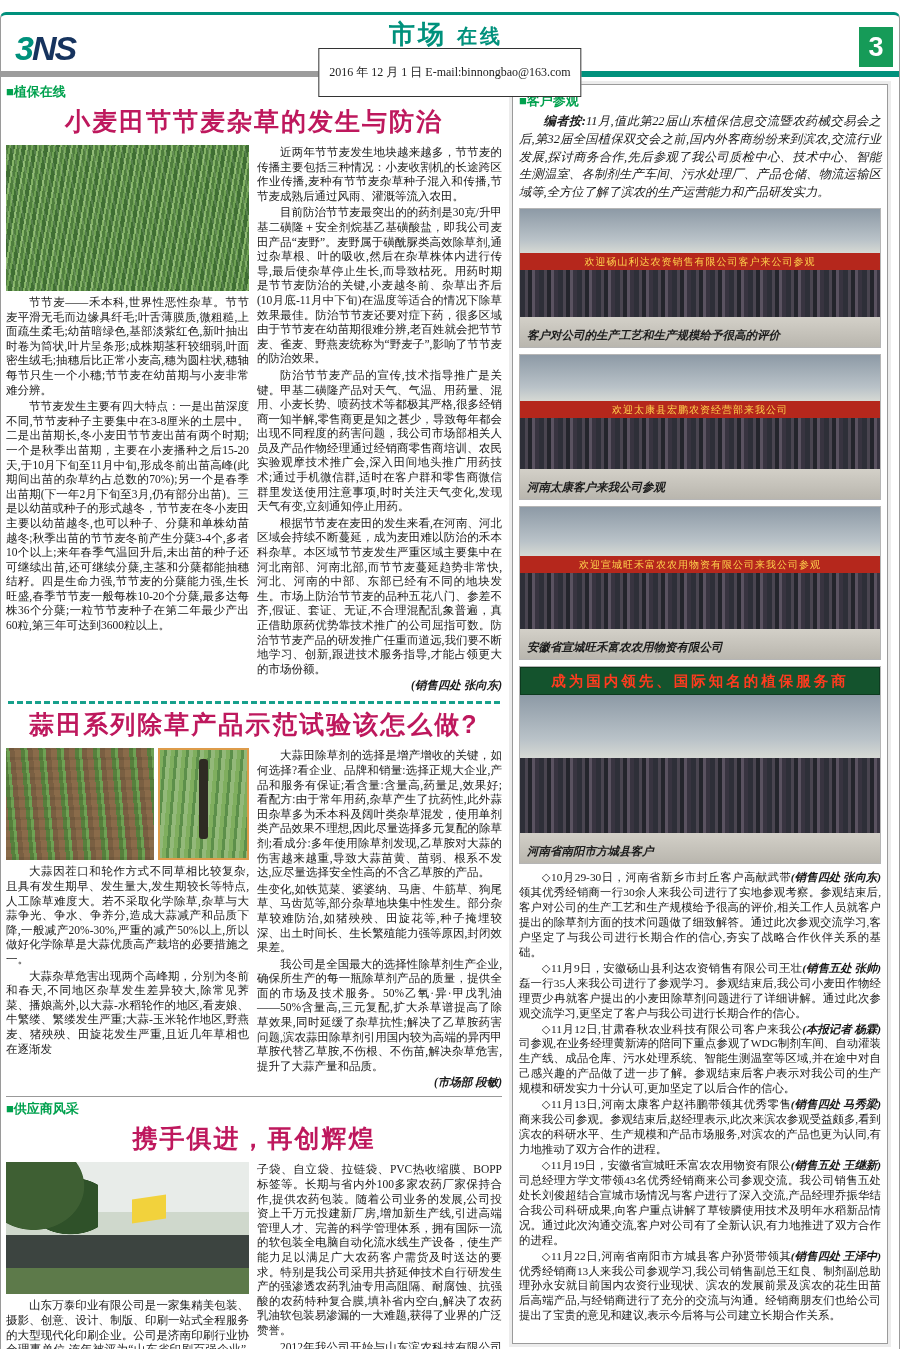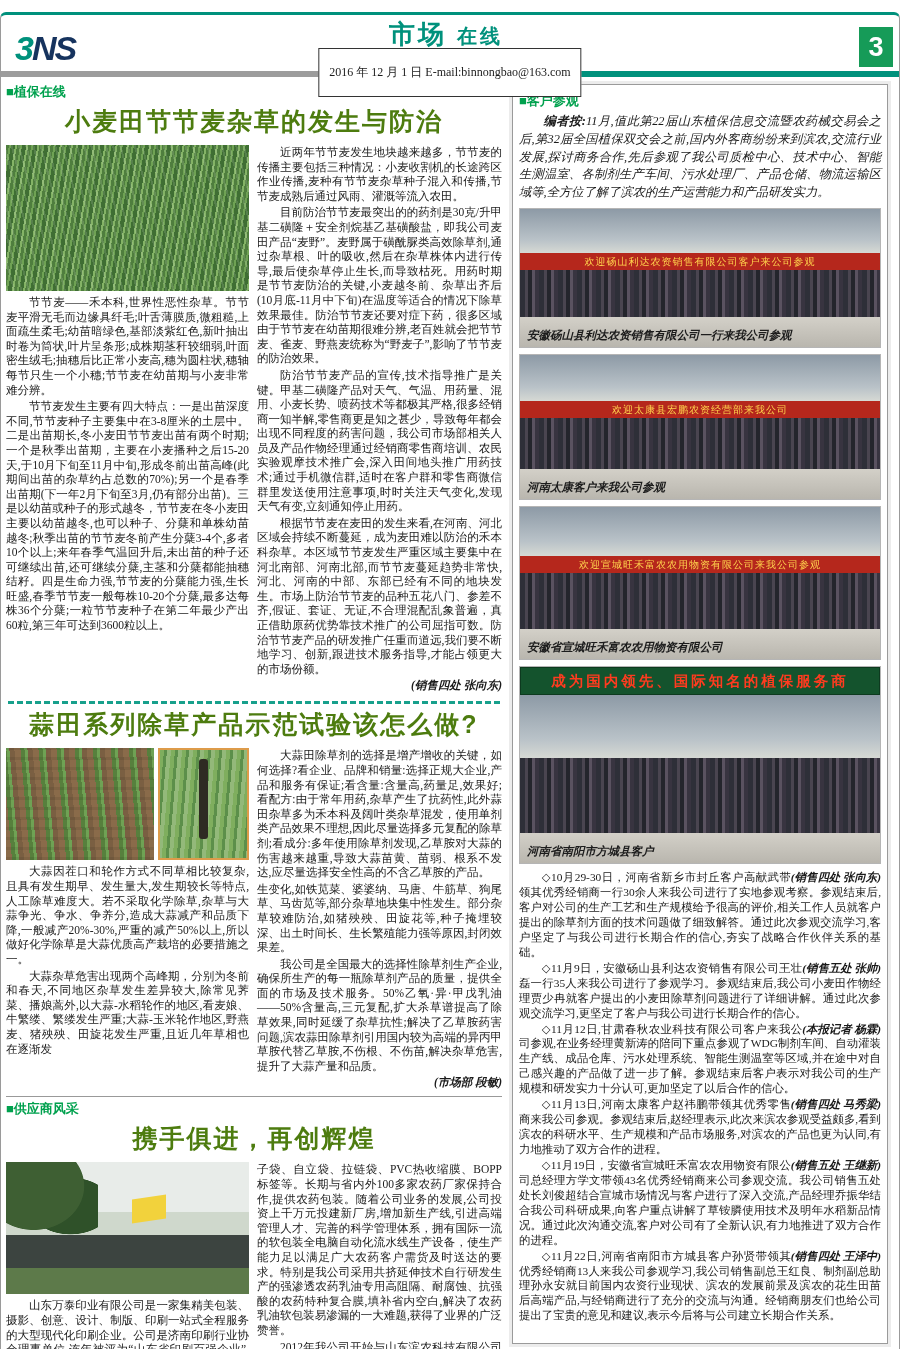--- a/index.html
+++ b/index.html
@@ -27,21 +27,21 @@
   .rulebar{display:flex;height:6px;}
   .rulebar .g{width:520px;background:#9c9c9c;}
   .rulebar .t{flex:1;background:#00917c;}
   
   .cols{display:flex;gap:7px;padding:4px 4px 0 5px;}
   .leftcol{width:496px;flex:none;}
   .rightcol{width:382px;flex:none;background:#ececec;padding:3px;height:1266px;box-sizing:border-box;}
   .rightinner{background:#fff;border:1px solid #9a9a9a;padding:5px 6px;height:100%;box-sizing:border-box;overflow:hidden;}
   .section-label{font-family:"Liberation Sans",sans-serif;font-weight:bold;font-size:13px;color:#00a14e;margin:2px 0;}
   .article-title{font-family:"Liberation Sans",sans-serif;text-align:center;font-weight:900;
-    color:#4d7c0f;font-size:25px;letter-spacing:2px;margin:4px 0 7px;}
+    color:#be185d;font-size:25px;letter-spacing:2px;margin:4px 0 7px;}
   .article{display:flex;gap:8px;}
   .col-l{width:243px;flex:none;}
   .col-r{flex:1;min-width:0;}
   p.body{font-size:11.5px;line-height:1.27;text-align:justify;text-indent:2em;margin:0 0 2px;}
   .byline{text-align:right;font-style:italic;font-weight:bold;font-size:11.5px;margin-top:2px;}
   .divider-dashed{border-top:3px dashed #17a08c;margin:8px 2px 3px;}
   .section-divider{border-top:1px solid #999;margin:6px 0 3px;}
   
   .img-wheat{height:146px;margin-bottom:4px;
     background:
@@ -167,21 +167,21 @@
       <div class="rightinner">
         <div class="section-label">■客户参观</div>
 
         <p class="editor-note"><span class="pfx">编者按:</span><span>11月,值此第22届山东植保信息交流暨农药械交易会之后,第32届全国植保双交会之前,国内外客商纷纷来到滨农,交流行业发展,探讨商务合作,先后参观了我公司质检中心、技术中心、智能生测温室、各制剂生产车间、污水处理厂、产品仓储、物流运输区域等,全方位了解了滨农的生产运营能力和产品研发实力。</span></p>
 
         <div class="photo" style="height:138px;">
           <div class="roof"></div>
           <div class="banner">欢迎砀山利达农资销售有限公司客户来公司参观</div>
           <div class="crowd"></div>
           <div class="steps"></div>
-          <div class="caption">安徽砀山县利达农资销售有限公司一行来我公司参观</div>
+          <div class="caption">客户对公司的生产工艺和生产规模给予很高的评价</div>
         </div>
 
         <div class="photo" style="height:144px;">
           <div class="roof"></div>
           <div class="banner">欢迎太康县宏鹏农资经营部来我公司</div>
           <div class="crowd"></div>
           <div class="steps"></div>
           <div class="caption">河南太康客户来我公司参观</div>
         </div>
 

